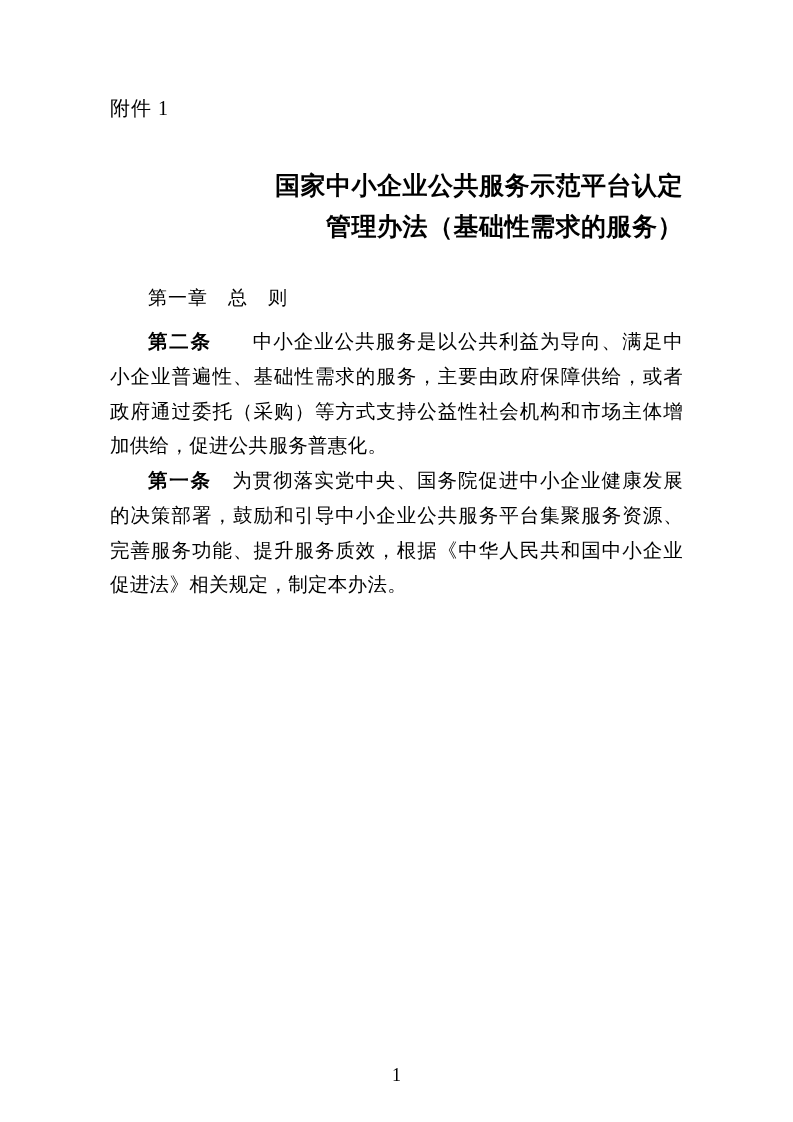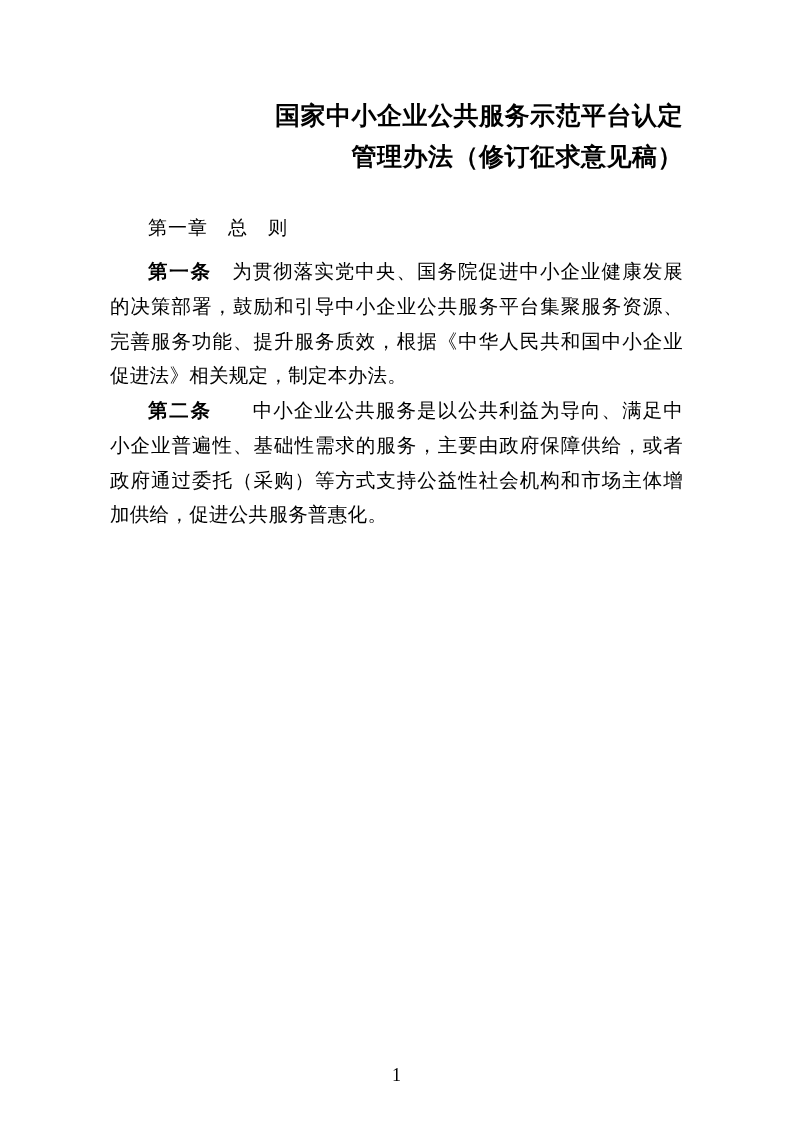--- a/index.html
+++ b/index.html
@@ -73,29 +73,30 @@
     text-align: center;
     font-size: 18px;
     font-family: "Liberation Serif", "DejaVu Serif", serif;
   }
 </style>
 </head>
 <body>
 
 <div class="page">
 
+  <div class="attachment-label">附件 1</div>
 
   <div class="doc-title">
     <span class="line">国家中小企业公共服务示范平台认定</span>
-    <span class="line">管理办法（修订征求意见稿）</span>
+    <span class="line">管理办法（基础性需求的服务）</span>
   </div>
 
   <div class="chapter-heading">第一章　总　则</div>
 
+  <p class="para"><span class="lead">第二条</span><span>　　中小企业公共服务是以公共利益为导向、满足中小企业普遍性、基础性需求的服务，主要由政府保障供给，或者政府通过委托（采购）等方式支持公益性社会机构和市场主体增加供给，促进公共服务普惠化。</span></p>
+
   <p class="para"><span class="lead">第一条</span><span>　为贯彻落实党中央、国务院促进中小企业健康发展的决策部署，鼓励和引导中小企业公共服务平台集聚服务资源、完善服务功能、提升服务质效，根据《中华人民共和国中小企业促进法》相关规定，制定本办法。</span></p>
-
-  <p class="para"><span class="lead">第二条</span><span>　　中小企业公共服务是以公共利益为导向、满足中小企业普遍性、基础性需求的服务，主要由政府保障供给，或者政府通过委托（采购）等方式支持公益性社会机构和市场主体增加供给，促进公共服务普惠化。</span></p>
 
 
 
   <div class="page-number">1</div>
 
 </div>
 
 </body></html>

